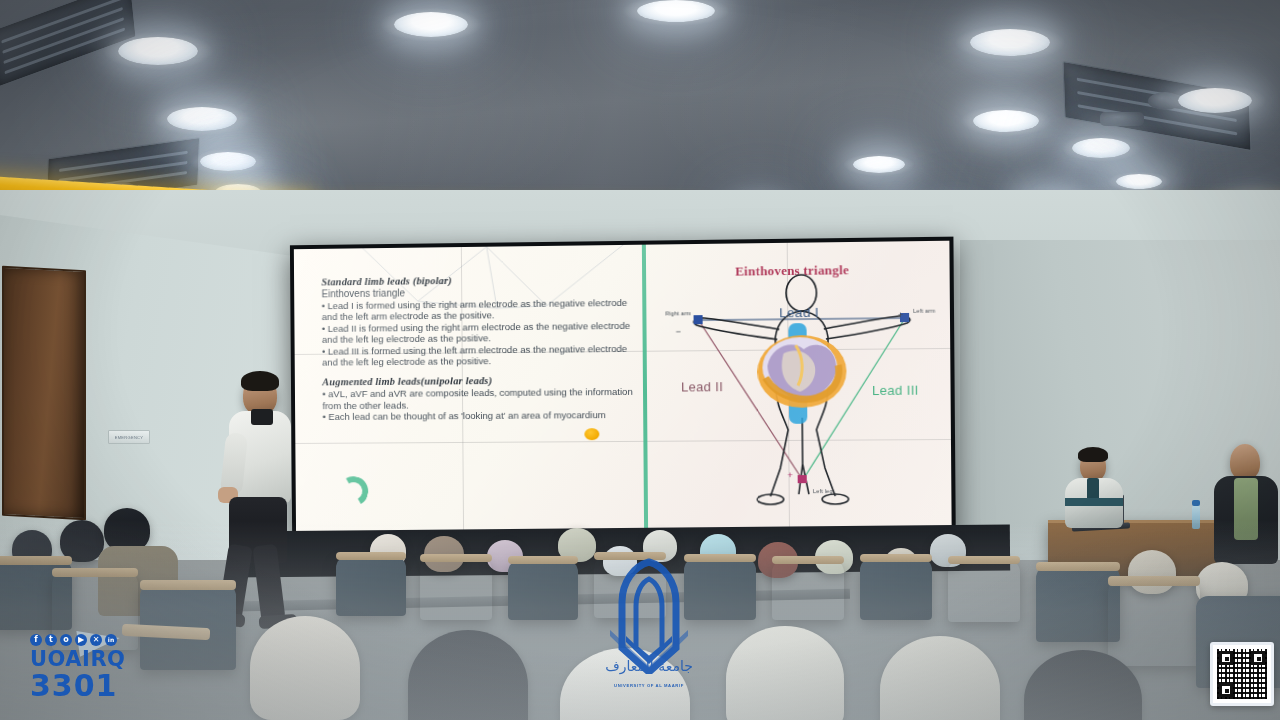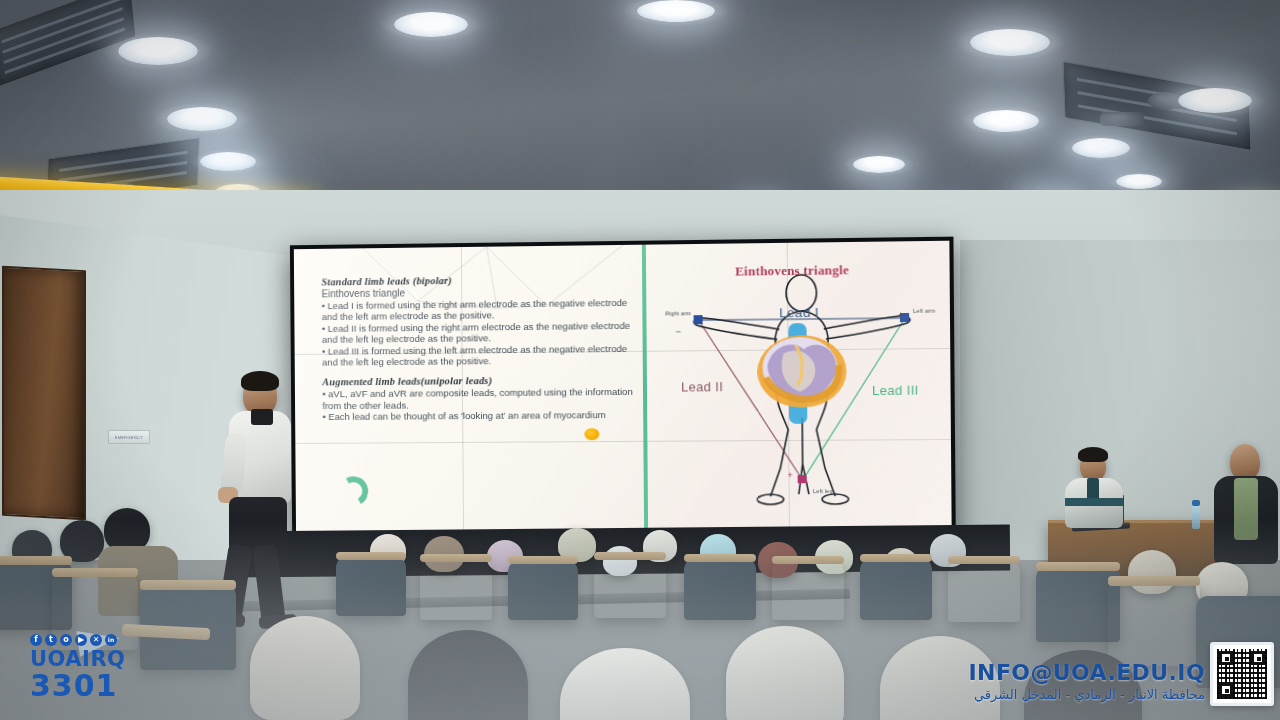--- a/index.html
+++ b/index.html
@@ -568,25 +568,31 @@
       <div class="sicon">t</div>
       <div class="sicon">o</div>
       <div class="sicon">▶</div>
       <div class="sicon">✕</div>
       <div class="sicon" style="font-size:6px;">in</div>
     </div>
     <div class="brand-name">UOAIRQ</div>
     <div class="brand-num">3301</div>
   </div>
 
-
-  <div class="contact">
-    <div class="contact-email">INFO@UOA.EDU.IQ</div>
-    <div class="contact-ar">محافظة الانبار - الرمادي - المدخل الشرقي</div>
-  </div>
+  <div class="wm">
+    <svg viewBox="0 0 98 118" style="width:98px; height:118px;">
+      <path d="M22 92 L49 116 L76 92 L76 46 C76 26 64 10 49 6 C34 10 22 26 22 46 Z" fill="none" stroke="#1a58b5" stroke-width="7"></path>
+      <path d="M36 92 L49 103 L62 92 L62 50 C62 36 56 26 49 23 C42 26 36 36 36 50 Z" fill="none" stroke="#1a58b5" stroke-width="5"></path>
+      <path d="M10 74 L49 110 L88 74 L88 80 L49 118 L10 80 Z" fill="#1a58b5" opacity=".55"></path>
+      <path d="M26 80 L49 102 L72 80 L72 86 L49 108 L26 86 Z" fill="#1a58b5"></path>
+    </svg>
+    <div class="wm-ar">جامعة المعارف</div>
+    <div class="wm-text">UNIVERSITY OF AL MAARIF</div>
+  </div>
+
 
   <div class="qr">
     <div class="qr-grid"></div>
     <div class="qr-eye" style="left:6px; top:6px;"></div>
     <div class="qr-eye" style="right:6px; top:6px;"></div>
     <div class="qr-eye" style="left:6px; bottom:6px;"></div>
   </div>
 
 </div>
 

